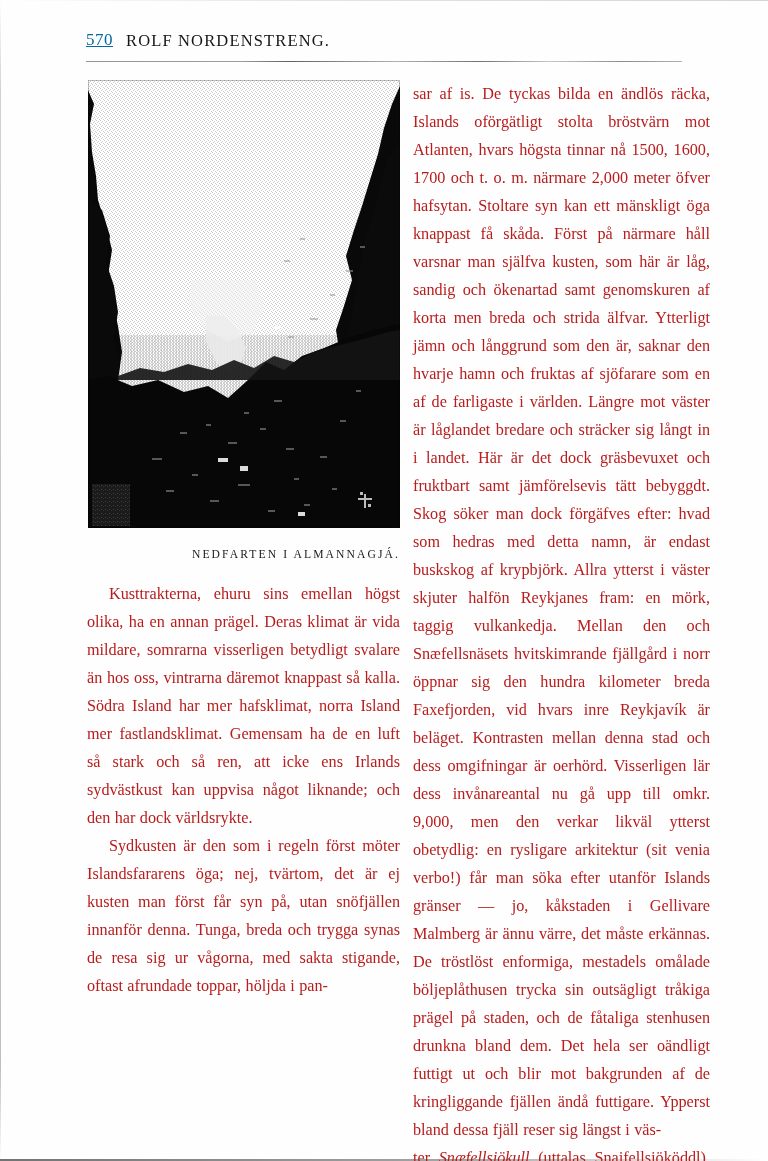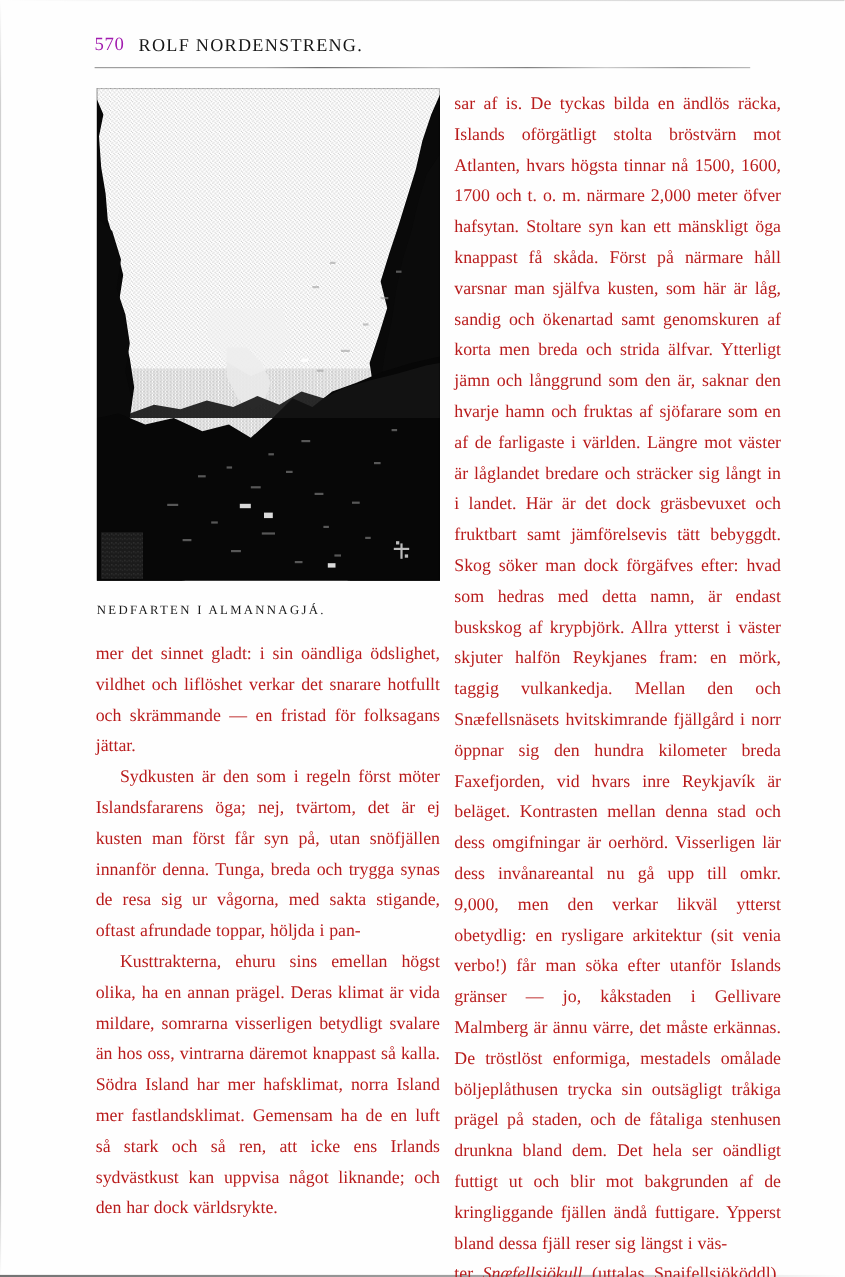--- a/index.html
+++ b/index.html
@@ -48,21 +48,22 @@
     width: 596px;
     height: 26px;
   }
   .folio {
     position: absolute;
     left: 0;
     top: 0;
     font-size: 17px;
     letter-spacing: .5px;
     font-family: "Liberation Serif", "DejaVu Serif", serif;
-    color: #a21caf;
+    color: #0369a1;
+    text-decoration: underline;
   }
   .head-title {
     position: absolute;
     left: 0;
     right: 0;
     top: 1px;
     font-size: 16.5px;
     letter-spacing: 1.15px;
     color: #161616;
     padding-left: 40px;
@@ -125,21 +126,21 @@
   .fig-inner {
     position: absolute;
     inset: 0;
   }
 
   .caption {
     position: absolute;
     left: 88px;
     top: 548px;
     width: 312px;
-    text-align: left;
+    text-align: right;
     font-size: 11.6px;
     letter-spacing: 2.1px;
     color: #1a1a1a;
     font-family: "Liberation Serif", "DejaVu Serif", serif;
   }
 
   em { font-style: italic; }
 </style>
 </head>
 <body>
@@ -271,23 +272,22 @@
           <rect x="0" y="0" width="312" height="448" fill="none" stroke="#000" stroke-width="2" opacity="0.25"></rect>
         </g>
       </svg>
     </div>
   </div>
 
   <div class="caption">NEDFARTEN I ALMANNAGJÁ.</div>
 
   <div class="col col-left">
     <div class="figure-block"></div>
-    <p class="noindent">mer det sinnet gladt: i sin oändliga ödslighet, vildhet och liflöshet verkar det snarare hotfullt och skrämmande — en fristad för folksagans jättar.</p>
+    <p>Kusttrakterna, ehuru sins emellan högst olika, ha en annan prägel. Deras klimat är vida mildare, somrarna visserligen betydligt svalare än hos oss, vintrarna däremot knappast så kalla. Södra Island har mer hafsklimat, norra Island mer fastlandsklimat. Gemensam ha de en luft så stark och så ren, att icke ens Irlands sydvästkust kan uppvisa något liknande; och den har dock världsrykte.</p>
     <p>Sydkusten är den som i regeln först möter Islandsfararens öga; nej, tvärtom, det är ej kusten man först får syn på, utan snöfjällen innanför denna. Tunga, breda och trygga synas de resa sig ur vågorna, med sakta stigande, oftast afrundade toppar, höljda i pan-</p>
-    <p>Kusttrakterna, ehuru sins emellan högst olika, ha en annan prägel. Deras klimat är vida mildare, somrarna visserligen betydligt svalare än hos oss, vintrarna däremot knappast så kalla. Södra Island har mer hafsklimat, norra Island mer fastlandsklimat. Gemensam ha de en luft så stark och så ren, att icke ens Irlands sydvästkust kan uppvisa något liknande; och den har dock världsrykte.</p>
   </div>
 
   <div class="col col-right">
     <p class="noindent">sar af is. De tyckas bilda en ändlös räcka, Islands oförgätligt stolta bröstvärn mot Atlanten, hvars högsta tinnar nå 1500, 1600, 1700 och t. o. m. närmare 2,000 meter öfver hafsytan. Stoltare syn kan ett mänskligt öga knappast få skåda. Först på närmare håll varsnar man själfva kusten, som här är låg, sandig och ökenartad samt genomskuren af korta men breda och strida älfvar. Ytterligt jämn och långgrund som den är, saknar den hvarje hamn och fruktas af sjöfarare som en af de farligaste i världen. Längre mot väster är låglandet bredare och sträcker sig långt in i landet. Här är det dock gräsbevuxet och fruktbart samt jämförelsevis tätt bebyggdt. Skog söker man dock förgäfves efter: hvad som hedras med detta namn, är endast buskskog af krypbjörk. Allra ytterst i väster skjuter halfön Reykjanes fram: en mörk, taggig vulkankedja. Mellan den och Snæfellsnäsets hvitskimrande fjällgård i norr öppnar sig den hundra kilometer breda Faxefjorden, vid hvars inre Reykjavík är beläget. Kontrasten mellan denna stad och dess omgifningar är oerhörd. Visserligen lär dess invånareantal nu gå upp till omkr. 9,000, men den verkar likväl ytterst obetydlig: en rysligare arkitektur (sit venia verbo!) får man söka efter utanför Islands gränser — jo, kåkstaden i Gellivare Malmberg är ännu värre, det måste erkännas. De tröstlöst enformiga, mestadels omålade böljeplåthusen trycka sin outsägligt tråkiga prägel på staden, och de fåtaliga stenhusen drunkna bland dem. Det hela ser oändligt futtigt ut och blir mot bakgrunden af de kringliggande fjällen ändå futtigare. Ypperst bland dessa fjäll reser sig längst i väs-</p>
     <p class="noindent"><span>ter </span><em>Snæfellsjökull</em><span> (uttalas Snajfellsjököddl). Bjärt lysa dess två stolta hvarje i sin snöskrud, som går långt ned på dess sluttning; ty »Snöfjällets» höjd</span></p>
   </div>
 
 </div>
 
 </body></html>

